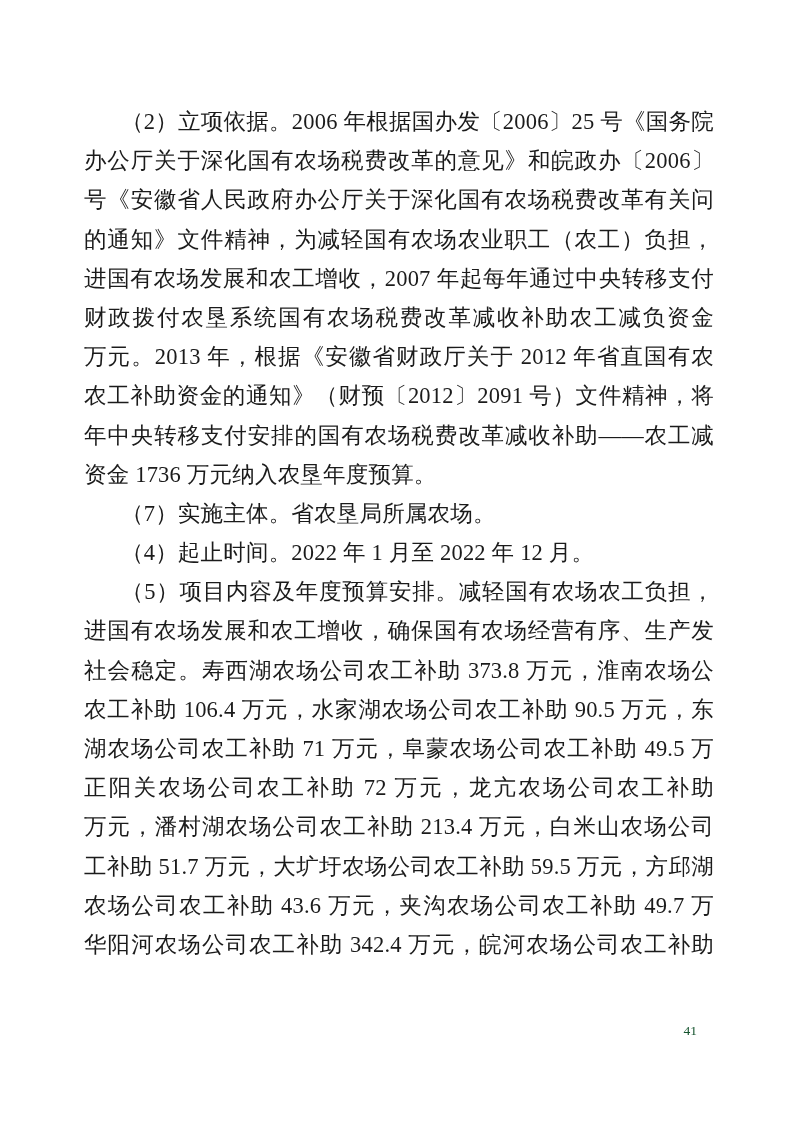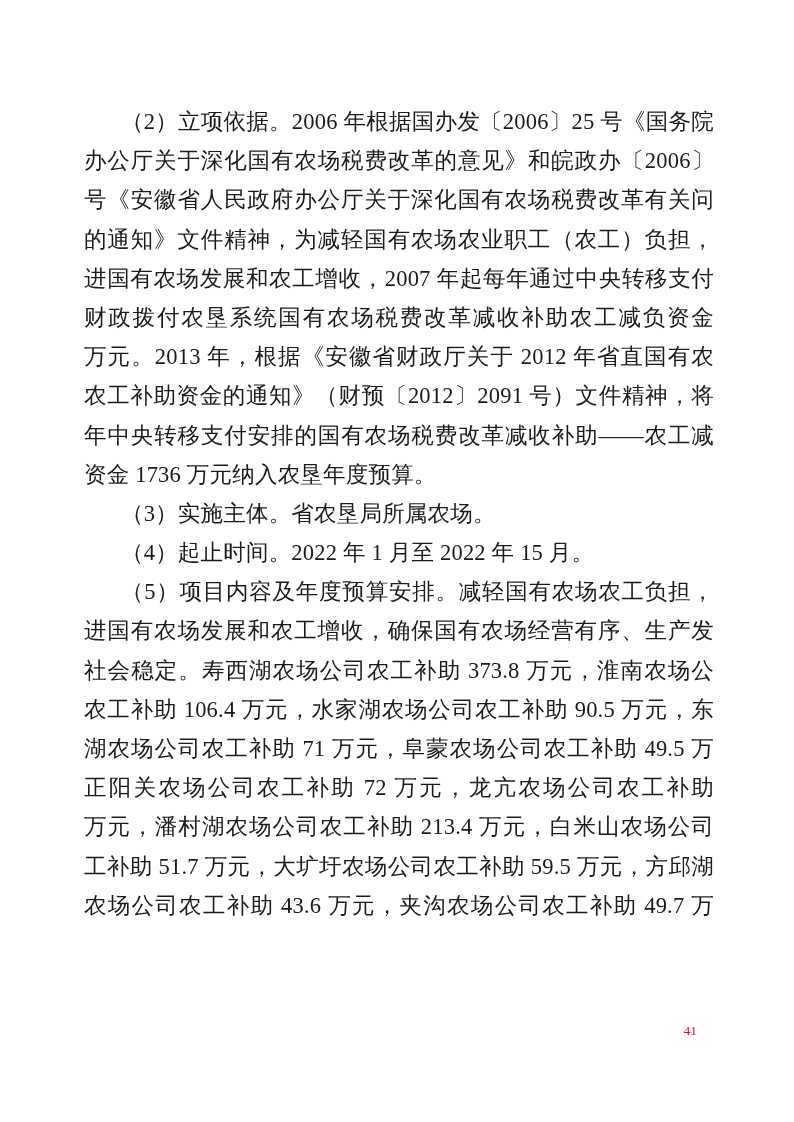--- a/index.html
+++ b/index.html
@@ -38,45 +38,46 @@
   }
   .ln.indent {
     padding-left: 37px;
   }
   .pagenum {
     position: absolute;
     top: 1022px;
     right: 97px;
     font-size: 13.5px;
     line-height: 18px;
-    color: #be185d;
+    color: #14532d;
     text-align: left;
   }
 </style>
 </head>
 <body>
 
 <div class="page">
   <div class="textblock">
     <div class="ln indent">（2）立项依据。2006 年根据国办发〔2006〕25 号《国务院</div>
     <div class="ln">办公厅关于深化国有农场税费改革的意见》和皖政办〔2006〕47</div>
     <div class="ln">号《安徽省人民政府办公厅关于深化国有农场税费改革有关问题</div>
     <div class="ln">的通知》文件精神，为减轻国有农场农业职工（农工）负担，促</div>
     <div class="ln">进国有农场发展和农工增收，2007 年起每年通过中央转移支付省</div>
     <div class="ln">财政拨付农垦系统国有农场税费改革减收补助农工减负资金 3207</div>
     <div class="ln">万元。2013 年，根据《安徽省财政厅关于 2012 年省直国有农场</div>
     <div class="ln">农工补助资金的通知》（财预〔2012〕2091 号）文件精神，将往</div>
     <div class="ln">年中央转移支付安排的国有农场税费改革减收补助——农工减负</div>
     <div class="ln short">资金 1736 万元纳入农垦年度预算。</div>
-    <div class="ln short indent">（3）实施主体。省农垦局所属农场。</div>
-    <div class="ln short indent">（4）起止时间。2022 年 1 月至 2022 年 15 月。</div>
+    <div class="ln short indent">（7）实施主体。省农垦局所属农场。</div>
+    <div class="ln short indent">（4）起止时间。2022 年 1 月至 2022 年 12 月。</div>
     <div class="ln indent">（5）项目内容及年度预算安排。减轻国有农场农工负担，促</div>
     <div class="ln">进国有农场发展和农工增收，确保国有农场经营有序、生产发展、</div>
     <div class="ln">社会稳定。寿西湖农场公司农工补助 373.8 万元，淮南农场公司</div>
     <div class="ln">农工补助 106.4 万元，水家湖农场公司农工补助 90.5 万元，东风</div>
     <div class="ln">湖农场公司农工补助 71 万元，阜蒙农场公司农工补助 49.5 万元，</div>
     <div class="ln">正阳关农场公司农工补助 72 万元，龙亢农场公司农工补助 173.9</div>
     <div class="ln">万元，潘村湖农场公司农工补助 213.4 万元，白米山农场公司农</div>
     <div class="ln">工补助 51.7 万元，大圹圩农场公司农工补助 59.5 万元，方邱湖</div>
     <div class="ln">农场公司农工补助 43.6 万元，夹沟农场公司农工补助 49.7 万元，</div>
+    <div class="ln">华阳河农场公司农工补助 342.4 万元，皖河农场公司农工补助</div>
   </div>
   <div class="pagenum">41</div>
 </div>
 
 </body></html>

